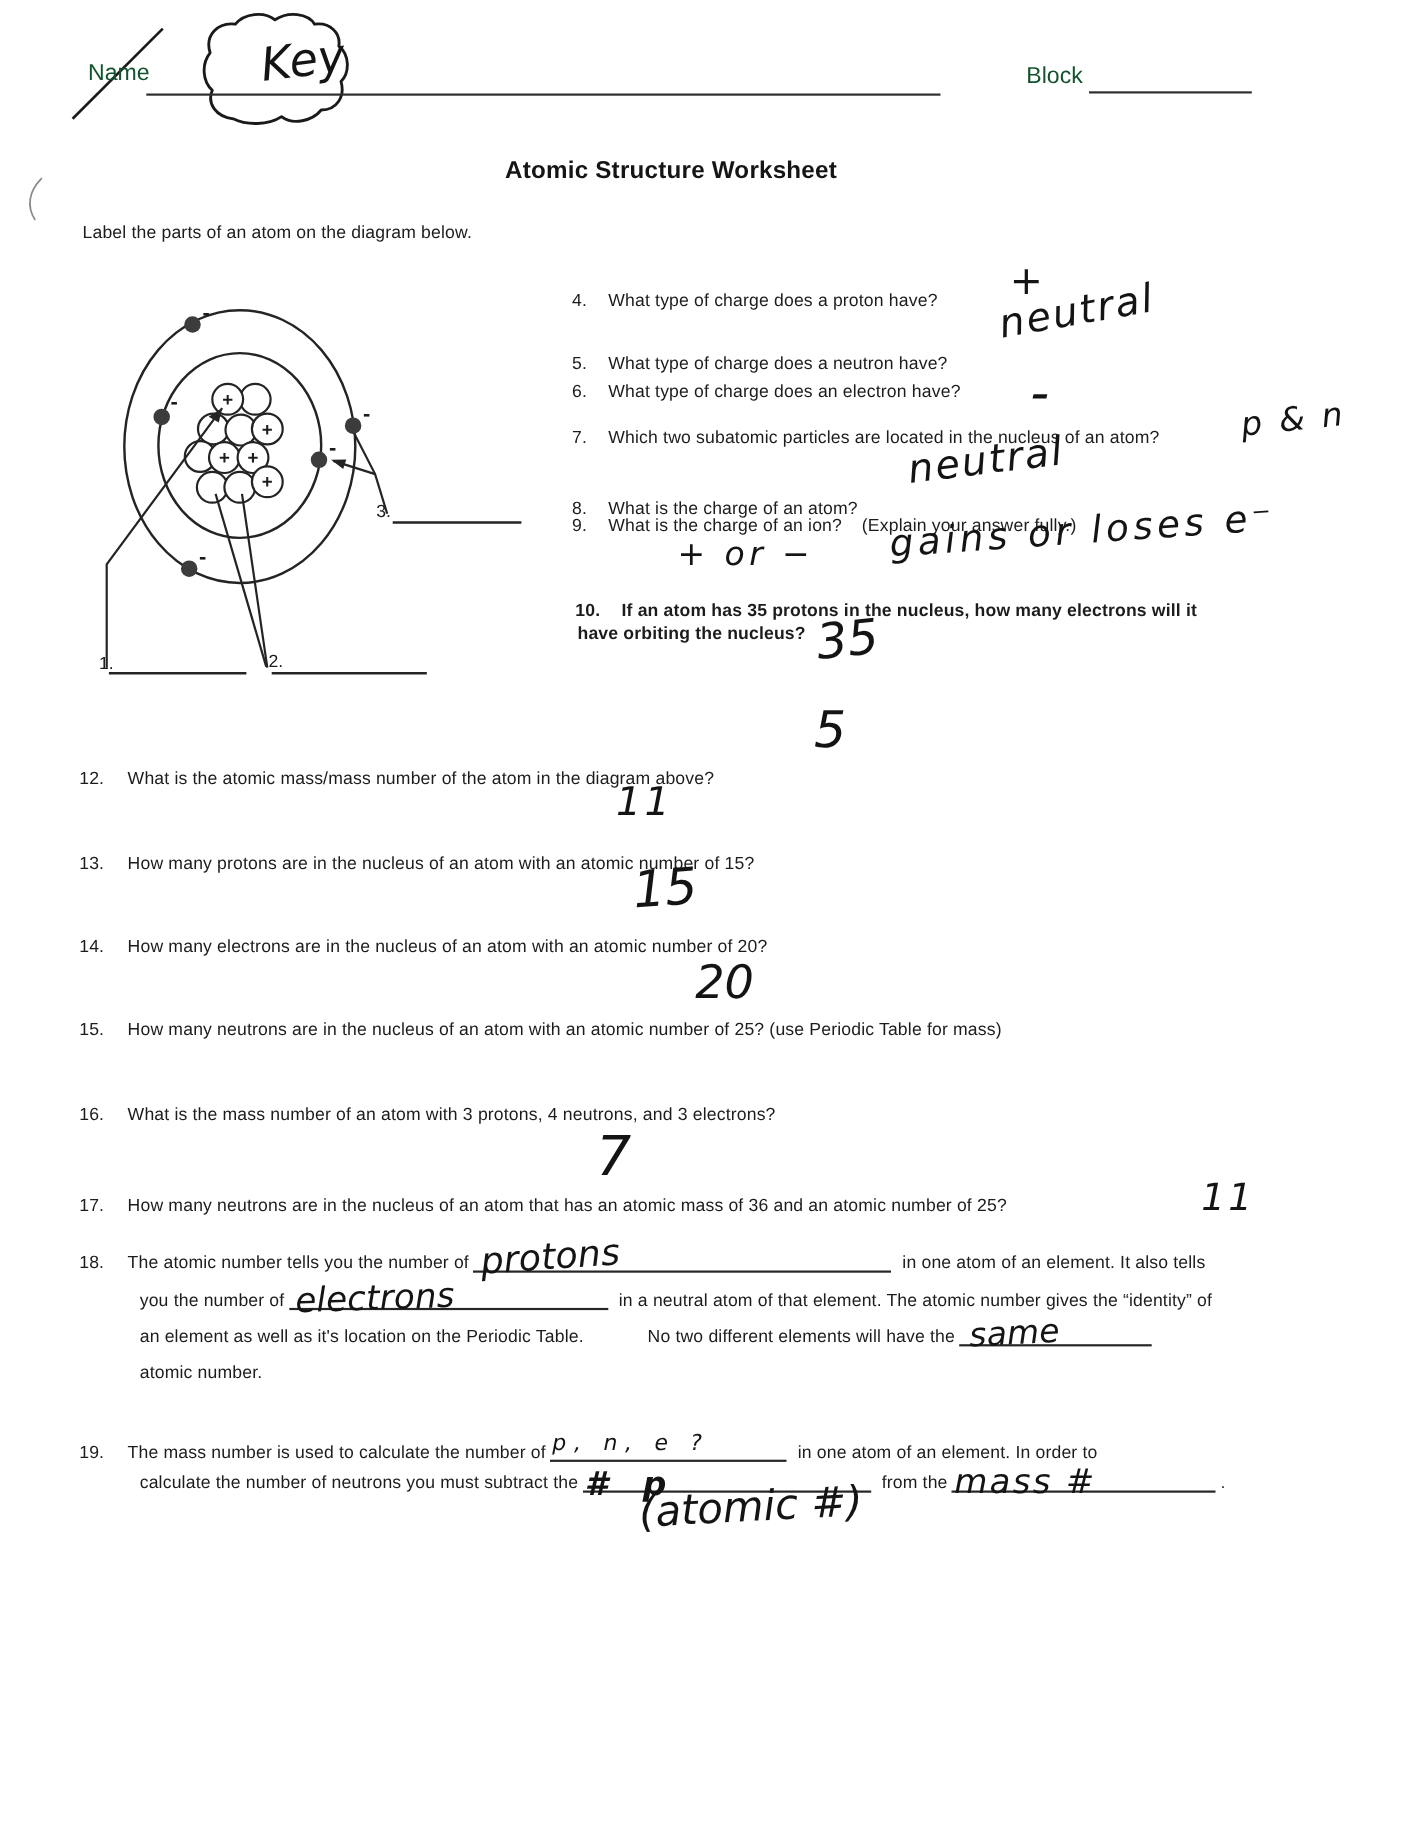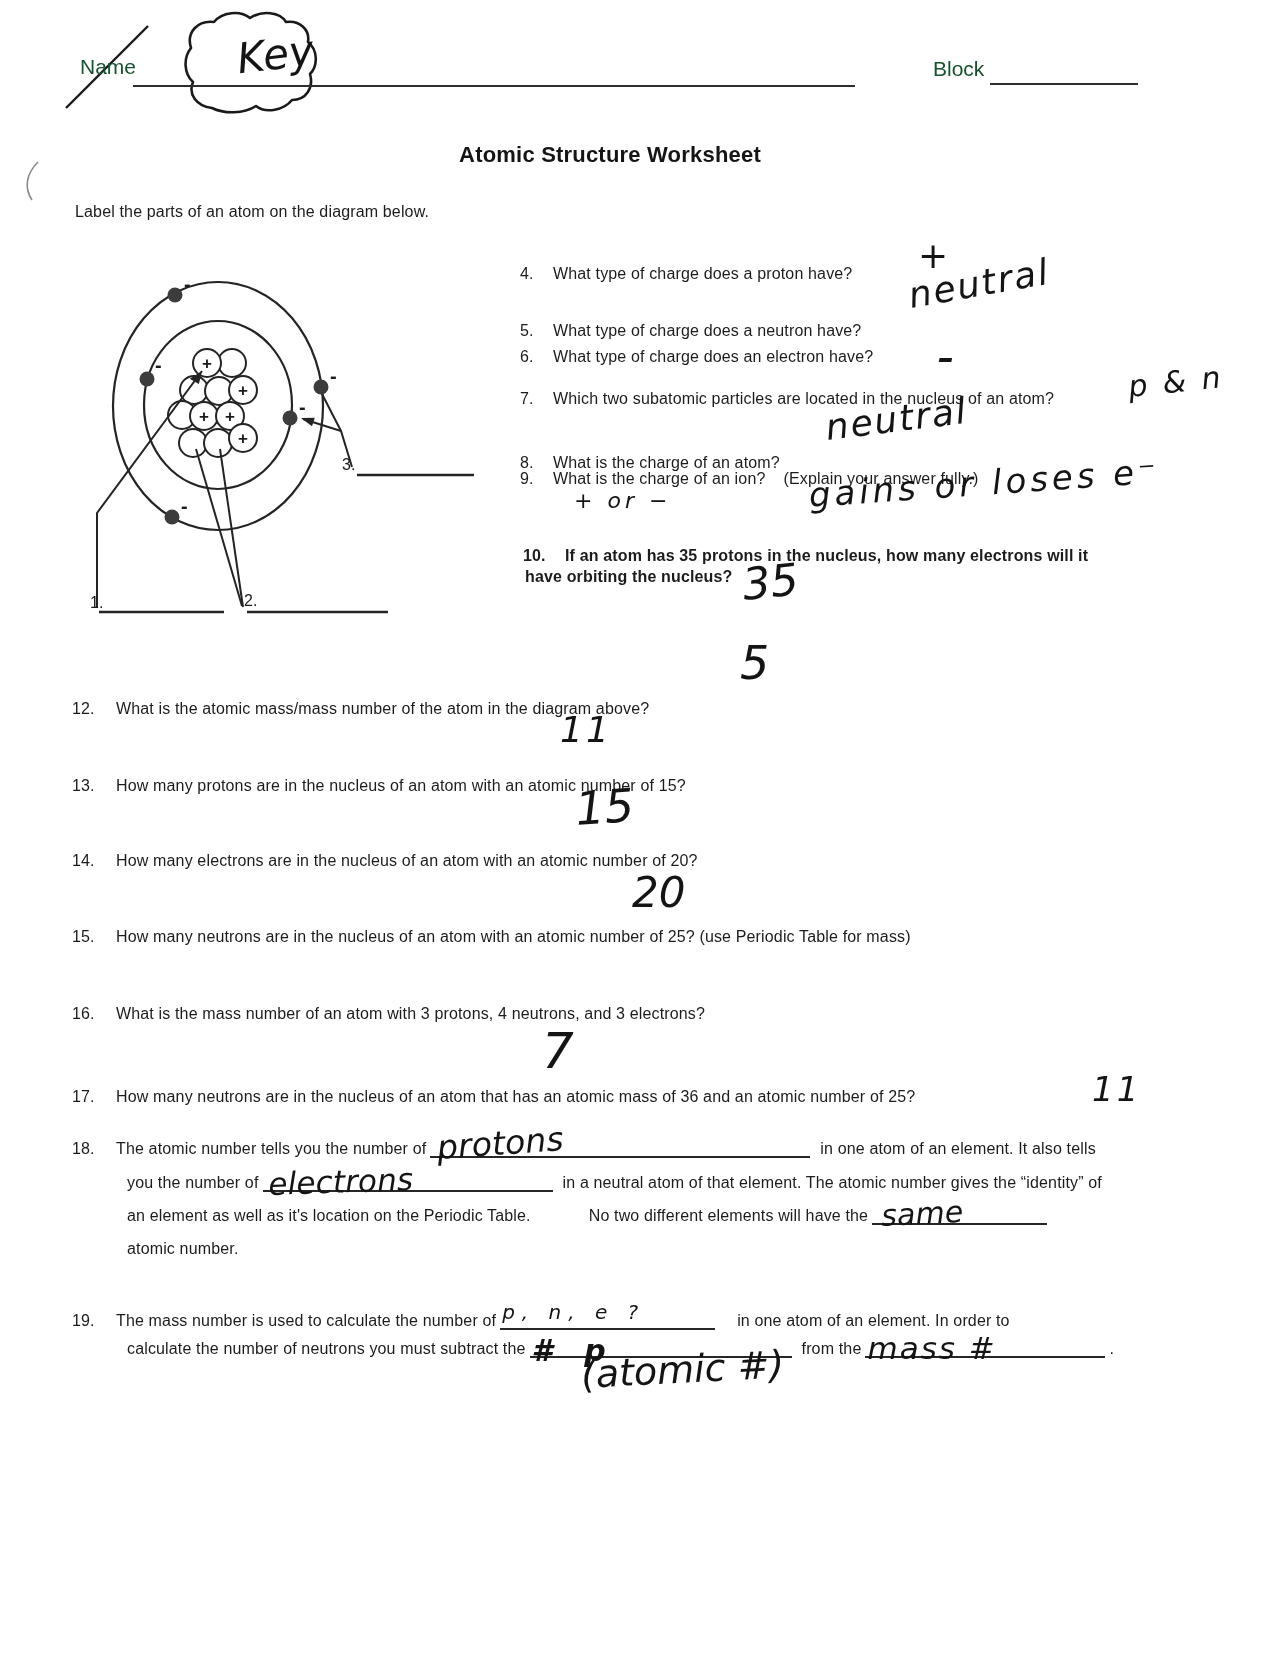--- a/index.html
+++ b/index.html
@@ -132,21 +132,21 @@
   <div class="hw" style="left:1130px;top:372px;font-size:30px;letter-spacing:3px;transform:rotate(-6deg);transform-origin:left bottom;">p &amp; n</div>
 
   <div class="q" style="left:520px;top:428px;margin-top:26px;">
     <span class="num">8.</span><span>What is the charge of an atom?</span>
   </div>
   <div class="hw" style="left:828px;top:410px;font-size:36px;letter-spacing:2px;transform:rotate(-7deg);transform-origin:left bottom;">neutral</div>
 
   <div class="q" style="left:520px;top:470px;">
     <span class="num">9.</span><span>What is the charge of an ion?</span><span class="note">(Explain your answer fully.)</span>
   </div>
-  <div class="hw" style="left:574px;top:490px;font-size:22px;letter-spacing:4px;">+ or −</div>
+  <div class="hw" style="left:616px;top:490px;font-size:30px;letter-spacing:4px;">+ or −</div>
   <div class="hw" style="left:810px;top:478px;font-size:34px;letter-spacing:4px;transform:rotate(-4deg);transform-origin:left bottom;">gains or loses e⁻</div>
 
   <div class="q bold" style="left:523px;top:547px;">
     <span class="num w42">10.</span><span>If an atom has 35 protons in the nucleus, how many electrons will it</span>
   </div>
   <div class="q bold" style="left:525px;top:568px;">
     <span>have orbiting the nucleus?</span>
   </div>
   <div class="hw" style="left:745px;top:563px;font-size:44px;transform:rotate(-6deg);transform-origin:left bottom;">35</div>
 
@@ -188,20 +188,20 @@
     <span>you the number of</span><span class="blank" style="width:290px;"><span class="bhw" style="left:6px;bottom:-10px;font-size:31px;transform:rotate(-2deg);transform-origin:left bottom;">electrons</span></span><span style="margin-left:6px;">in a neutral atom of that element.  The atomic number gives the “identity” of</span>
   </div>
   <div class="q" style="left:127px;top:1207px;">
     <span>an element as well as it's location on the Periodic Table.</span><span style="display:inline-block;width:58px;"></span><span>No two different elements will have the</span><span class="blank" style="width:175px;"><span class="bhw" style="left:10px;bottom:-8px;font-size:30px;transform:rotate(-3deg);transform-origin:left bottom;">same</span></span>
   </div>
   <div class="q" style="left:127px;top:1240px;">
     <span>atomic number.</span>
   </div>
 
   <div class="q" style="left:72px;top:1312px;">
-    <span class="num w44">19.</span><span>The mass number is used to calculate the number of</span><span class="blank" style="width:215px;"><span class="bhw" style="left:2px;bottom:6px;font-size:20px;letter-spacing:7px;">p, n, e ?</span></span><span style="margin-left:18px;">in one atom of an element.  In order to</span>
+    <span class="num w44">19.</span><span>The mass number is used to calculate the number of</span><span class="blank" style="width:215px;"><span class="bhw" style="left:2px;bottom:6px;font-size:20px;letter-spacing:7px;">p, n, e ?</span></span><span style="margin-left:6px;">in one atom of an element.  In order to</span>
   </div>
   <div class="q" style="left:127px;top:1340px;">
     <span>calculate the number of neutrons you must subtract the</span><span class="blank" style="width:262px;"><span class="bhw" style="left:2px;bottom:-10px;font-size:30px;font-weight:bold;">#   p</span></span><span style="margin-left:6px;">from the</span><span class="blank" style="width:240px;"><span class="bhw" style="left:2px;bottom:-8px;font-size:31px;letter-spacing:2px;">mass #</span></span><span>.</span>
   </div>
   <div class="hw" style="left:580px;top:1356px;font-size:38px;transform:rotate(-3deg);transform-origin:left top;">(atomic #)</div>
 
 </div>
 
 </body></html>

